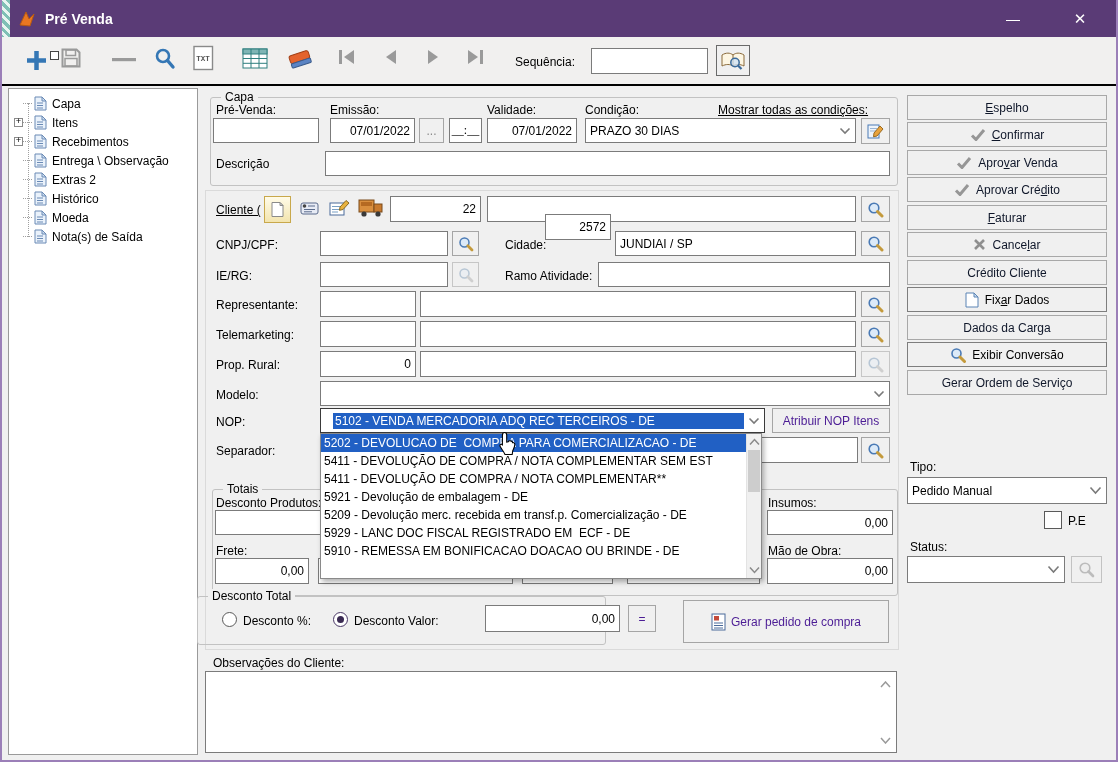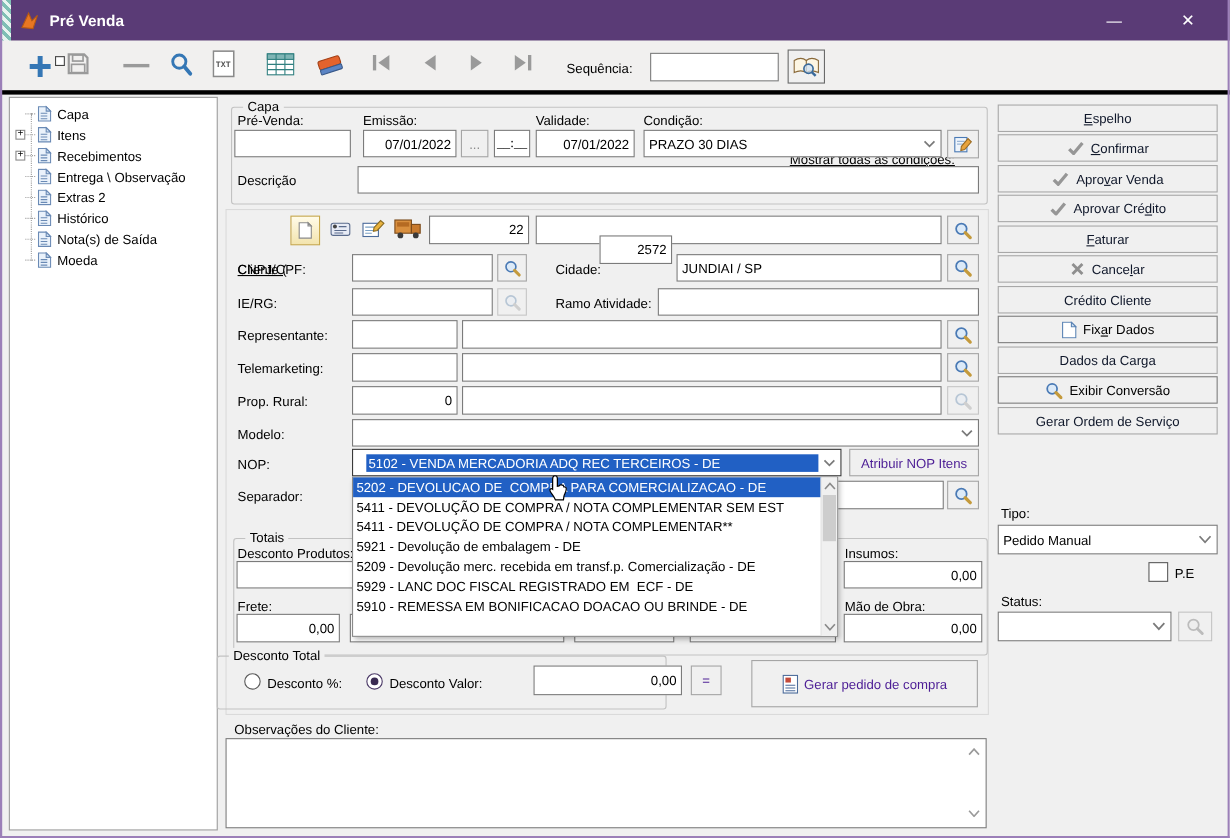--- a/index.html
+++ b/index.html
@@ -1,31 +1,31 @@
 <!DOCTYPE html>
 <html><head>
 <meta charset="utf-8">
 <style>
   * { box-sizing: border-box; margin: 0; padding: 0; }
   html,body { width:1118px; height:762px; }
   body { font-family:"Liberation Sans",sans-serif; font-size:12px; background:#f0f0f0; position:relative; overflow:hidden; color:#000; }
   .lbl { position:absolute; white-space:nowrap; font-size:12px; }
-  .link { text-decoration:underline;margin-top:35px; }
+  .link { text-decoration:underline; }
   .inp { position:absolute; background:#fff; border:1px solid #7b7b7b; font:12px "Liberation Sans",sans-serif; padding:0 4px; color:#000; }
   .ra { text-align:right; }
   .ce { text-align:center;font-family:Liberation Serif, serif; }
   .btn { position:absolute; background:#f0f0f0; border:1px solid #a5a5a5; display:flex; align-items:center; justify-content:center; gap:5px; font:12px "Liberation Sans",sans-serif; color:#4c1d95; white-space:nowrap; }
   .grp { position:absolute; border:1px solid #c2c2c2; border-radius:3px; }
   .glabel { position:absolute; top:-8px; left:10px; background:#f0f0f0; padding:0 4px; font-size:12px; white-space:nowrap; }
   .sel { position:absolute; background:#fff; border:1px solid #7b7b7b; display:flex; align-items:center; font-size:12px; padding:0 20px 0 4px; overflow:hidden; }
   .chev { position:absolute; right:4px; top:50%; transform:translateY(-50%); }
   .titlebar { position:absolute; left:10px; top:0; right:0; height:37px; background:#5a3b76; display:flex; align-items:center; }
   .sliver { position:absolute; left:0; top:0; width:10px; height:37px;
     background:repeating-linear-gradient(45deg,#7fbfb5 0 3px,#e8f4f0 3px 6px); }
-  .toolbar { position:absolute; left:0; top:37px; width:1118px; height:49px; background:#f1f0ef; border-bottom:4px solid #000000; }
+  .toolbar { position:absolute; left:0; top:37px; width:1118px; height:49px; background:#f1f0ef; border-bottom:2px solid #000000; }
   .tbi { position:absolute; display:flex; align-items:center; justify-content:center; }
   .tree { position:absolute; left:8px; top:88px; width:190px; height:667px; background:#fff; border:1px solid #9a9a9a; padding-top:5px; }
   .trow { height:19px; display:flex; align-items:center; white-space:nowrap; position:relative; }
   .texp { width:9px; height:9px; border:1px solid #8a8a8a; background:#fff; font:9px "Liberation Mono",monospace; line-height:7px; text-align:center; margin-left:5px; flex:none; }
   .tsp  { width:9px; height:9px; margin-left:5px; flex:none; }
   .tdash { width:9px; border-top:1px dotted #a0a0a0; flex:none; }
   .tico { margin:0 5px 0 2px; flex:none; display:flex; }
   .tvline { position:absolute; left:19px; top:14px; height:134px; border-left:1px dotted #a0a0a0; }
   .dd { position:absolute; left:320px; top:433px; width:442px; height:146px; background:#fff; border:1px solid #8a8a8a; box-shadow:2px 3px 5px rgba(0,0,0,.3); z-index:50; }
   .dd-item { height:18px; line-height:18px; padding:0 3px; white-space:pre; overflow:hidden; width:426px; }
@@ -236,35 +236,35 @@
       <span class="tdash"></span>
       <span class="tico">
         <svg width="13" height="15">
           <path d="M1 1 h7 l4 4 v9 h-11 z" fill="#eaf2fb" stroke="#6a8ab5"></path>
           <path d="M8 1 l4 4 h-4 z" fill="#cfe0f2" stroke="#6a8ab5"></path>
           <line x1="3" y1="7" x2="9" y2="7" stroke="#6a8ab5"></line>
           <line x1="3" y1="9.5" x2="9" y2="9.5" stroke="#6a8ab5"></line>
           <line x1="3" y1="12" x2="9" y2="12" stroke="#6a8ab5"></line>
         </svg>
       </span>
+      <span>Moeda</span>
+    </div>
+    <div class="trow">
+      <span class="tsp"></span>
+      <span class="tdash"></span>
+      <span class="tico">
+        <svg width="13" height="15">
+          <path d="M1 1 h7 l4 4 v9 h-11 z" fill="#eaf2fb" stroke="#6a8ab5"></path>
+          <path d="M8 1 l4 4 h-4 z" fill="#cfe0f2" stroke="#6a8ab5"></path>
+          <line x1="3" y1="7" x2="9" y2="7" stroke="#6a8ab5"></line>
+          <line x1="3" y1="9.5" x2="9" y2="9.5" stroke="#6a8ab5"></line>
+          <line x1="3" y1="12" x2="9" y2="12" stroke="#6a8ab5"></line>
+        </svg>
+      </span>
       <span>Nota(s) de Saída</span>
-    </div>
-    <div class="trow">
-      <span class="tsp"></span>
-      <span class="tdash"></span>
-      <span class="tico">
-        <svg width="13" height="15">
-          <path d="M1 1 h7 l4 4 v9 h-11 z" fill="#eaf2fb" stroke="#6a8ab5"></path>
-          <path d="M8 1 l4 4 h-4 z" fill="#cfe0f2" stroke="#6a8ab5"></path>
-          <line x1="3" y1="7" x2="9" y2="7" stroke="#6a8ab5"></line>
-          <line x1="3" y1="9.5" x2="9" y2="9.5" stroke="#6a8ab5"></line>
-          <line x1="3" y1="12" x2="9" y2="12" stroke="#6a8ab5"></line>
-        </svg>
-      </span>
-      <span>Moeda</span>
     </div>
   </div>
 
 <div class="panel"></div>
 
 <div class="grp" style="left:210px;top:97px;width:688px;height:89px">
   <span class="glabel">Capa</span>
 </div>
 <span class="lbl" style="left:216px;top:103px">Pré-Venda:</span>
 <span class="lbl" style="left:330px;top:103px">Emissão:</span>

